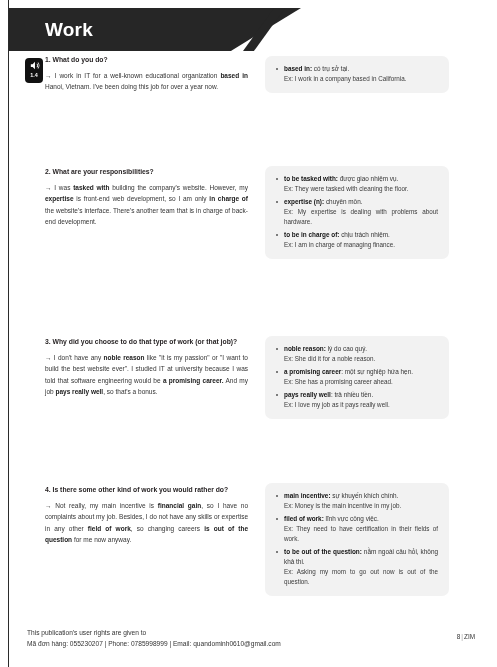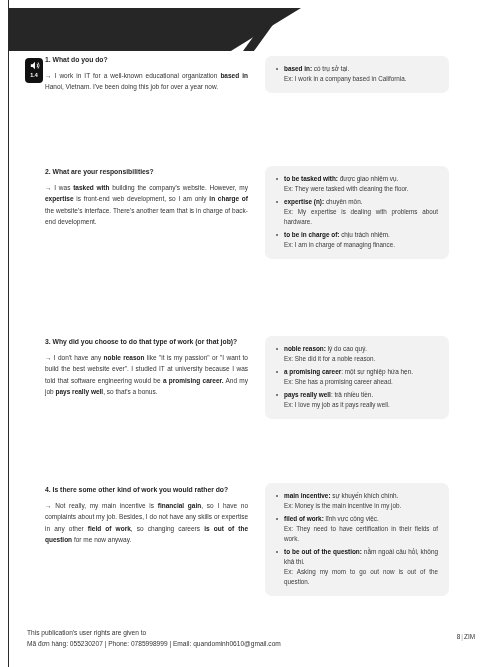--- a/index.html
+++ b/index.html
@@ -101,20 +101,21 @@
 </style>
 </head>
 <body>
 
 <div class="page">
 
   <div class="page-edge-rule"></div>
 
   <div class="banner"></div>
   <div class="banner-stripe"></div>
+  <div class="banner-title">Work</div>
 
   <div class="qblock">
     <div class="audio-badge" style="top:58px;">
       <span>
         <svg width="11" height="11" viewBox="0 0 24 24">
             <path fill="#ffffff" d="M4 9v6h4l5 5V4L8 9H4z"></path>
             <path fill="#ffffff" d="M16.5 8.5a5 5 0 0 1 0 7l1.1 1.1a6.6 6.6 0 0 0 0-9.2l-1.1 1.1z"></path>
             <path fill="#ffffff" d="M18.8 6.2a8 8 0 0 1 0 11.6l1.1 1.1a9.6 9.6 0 0 0 0-13.8l-1.1 1.1z"></path>
           </svg>
       </span>

